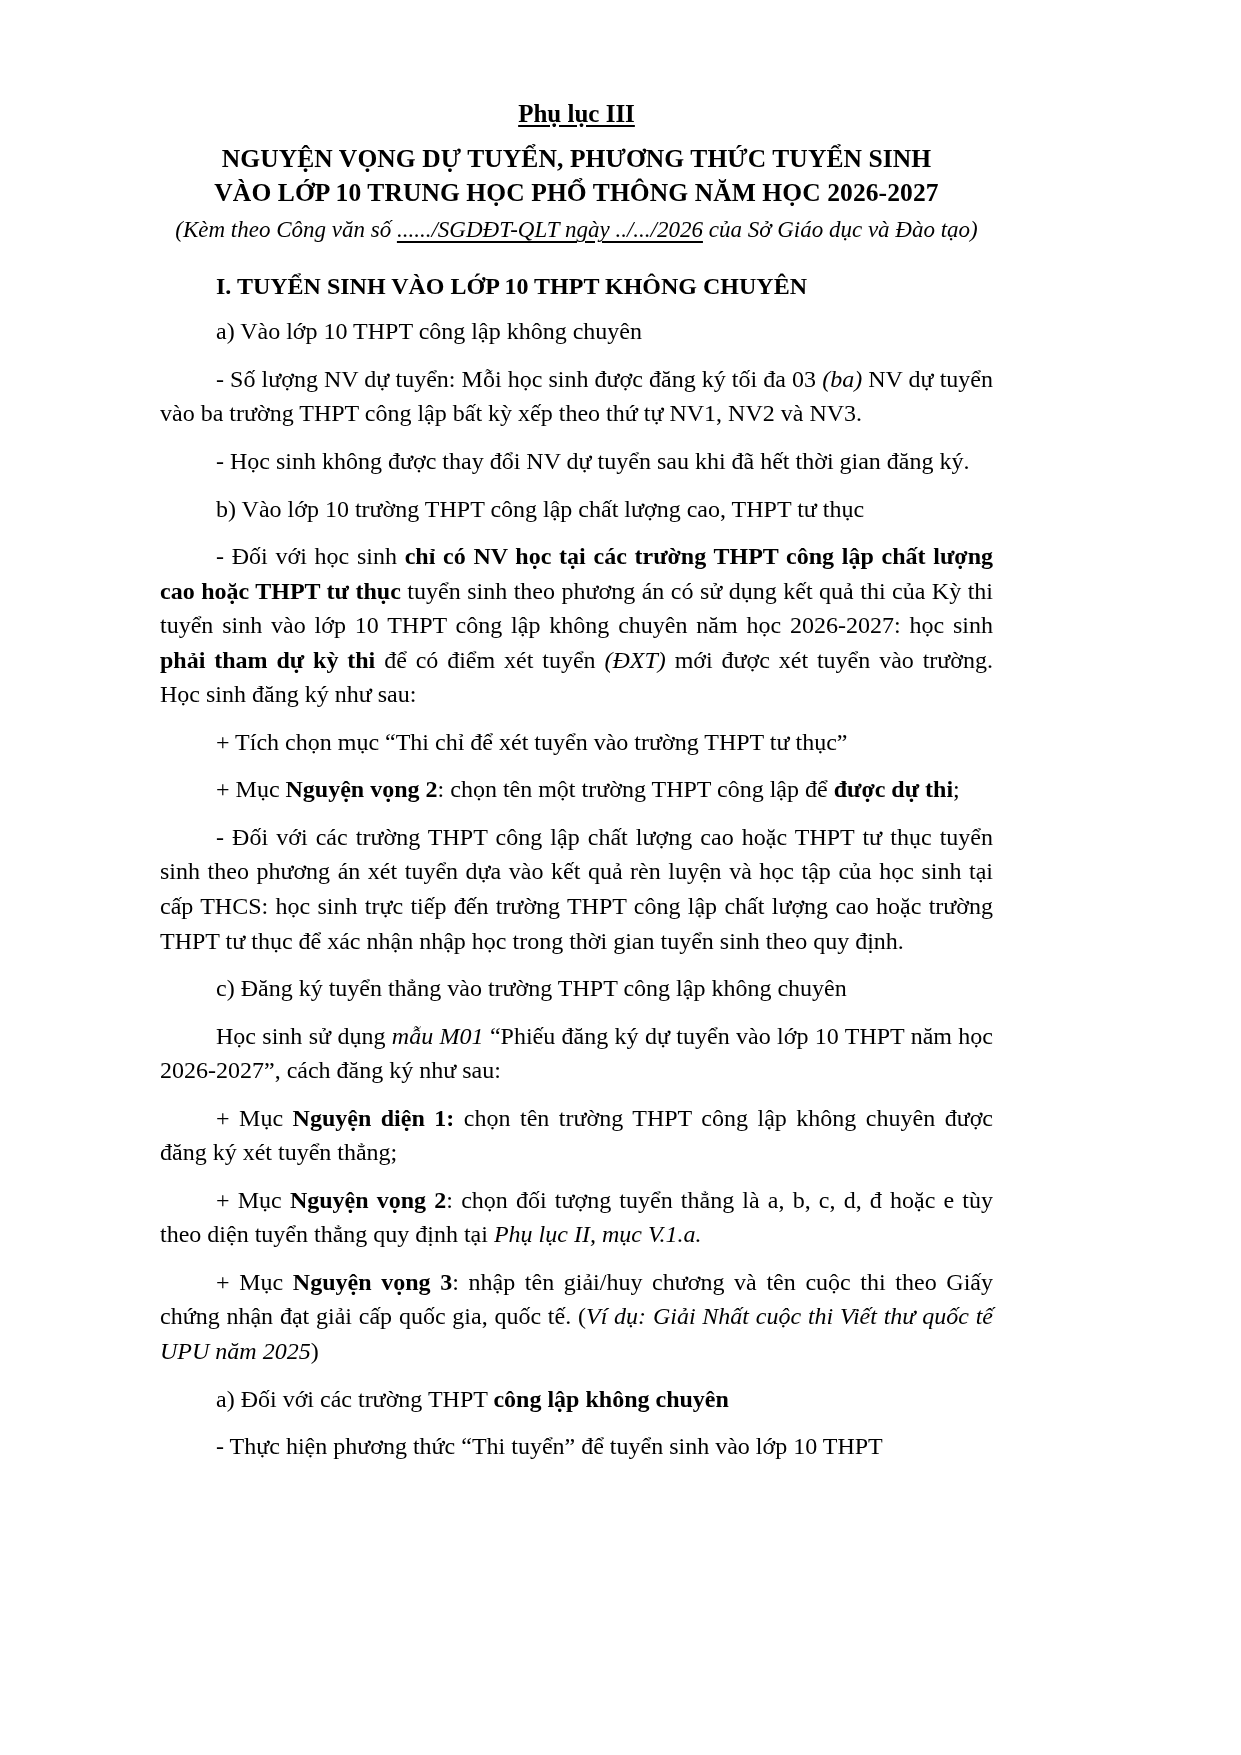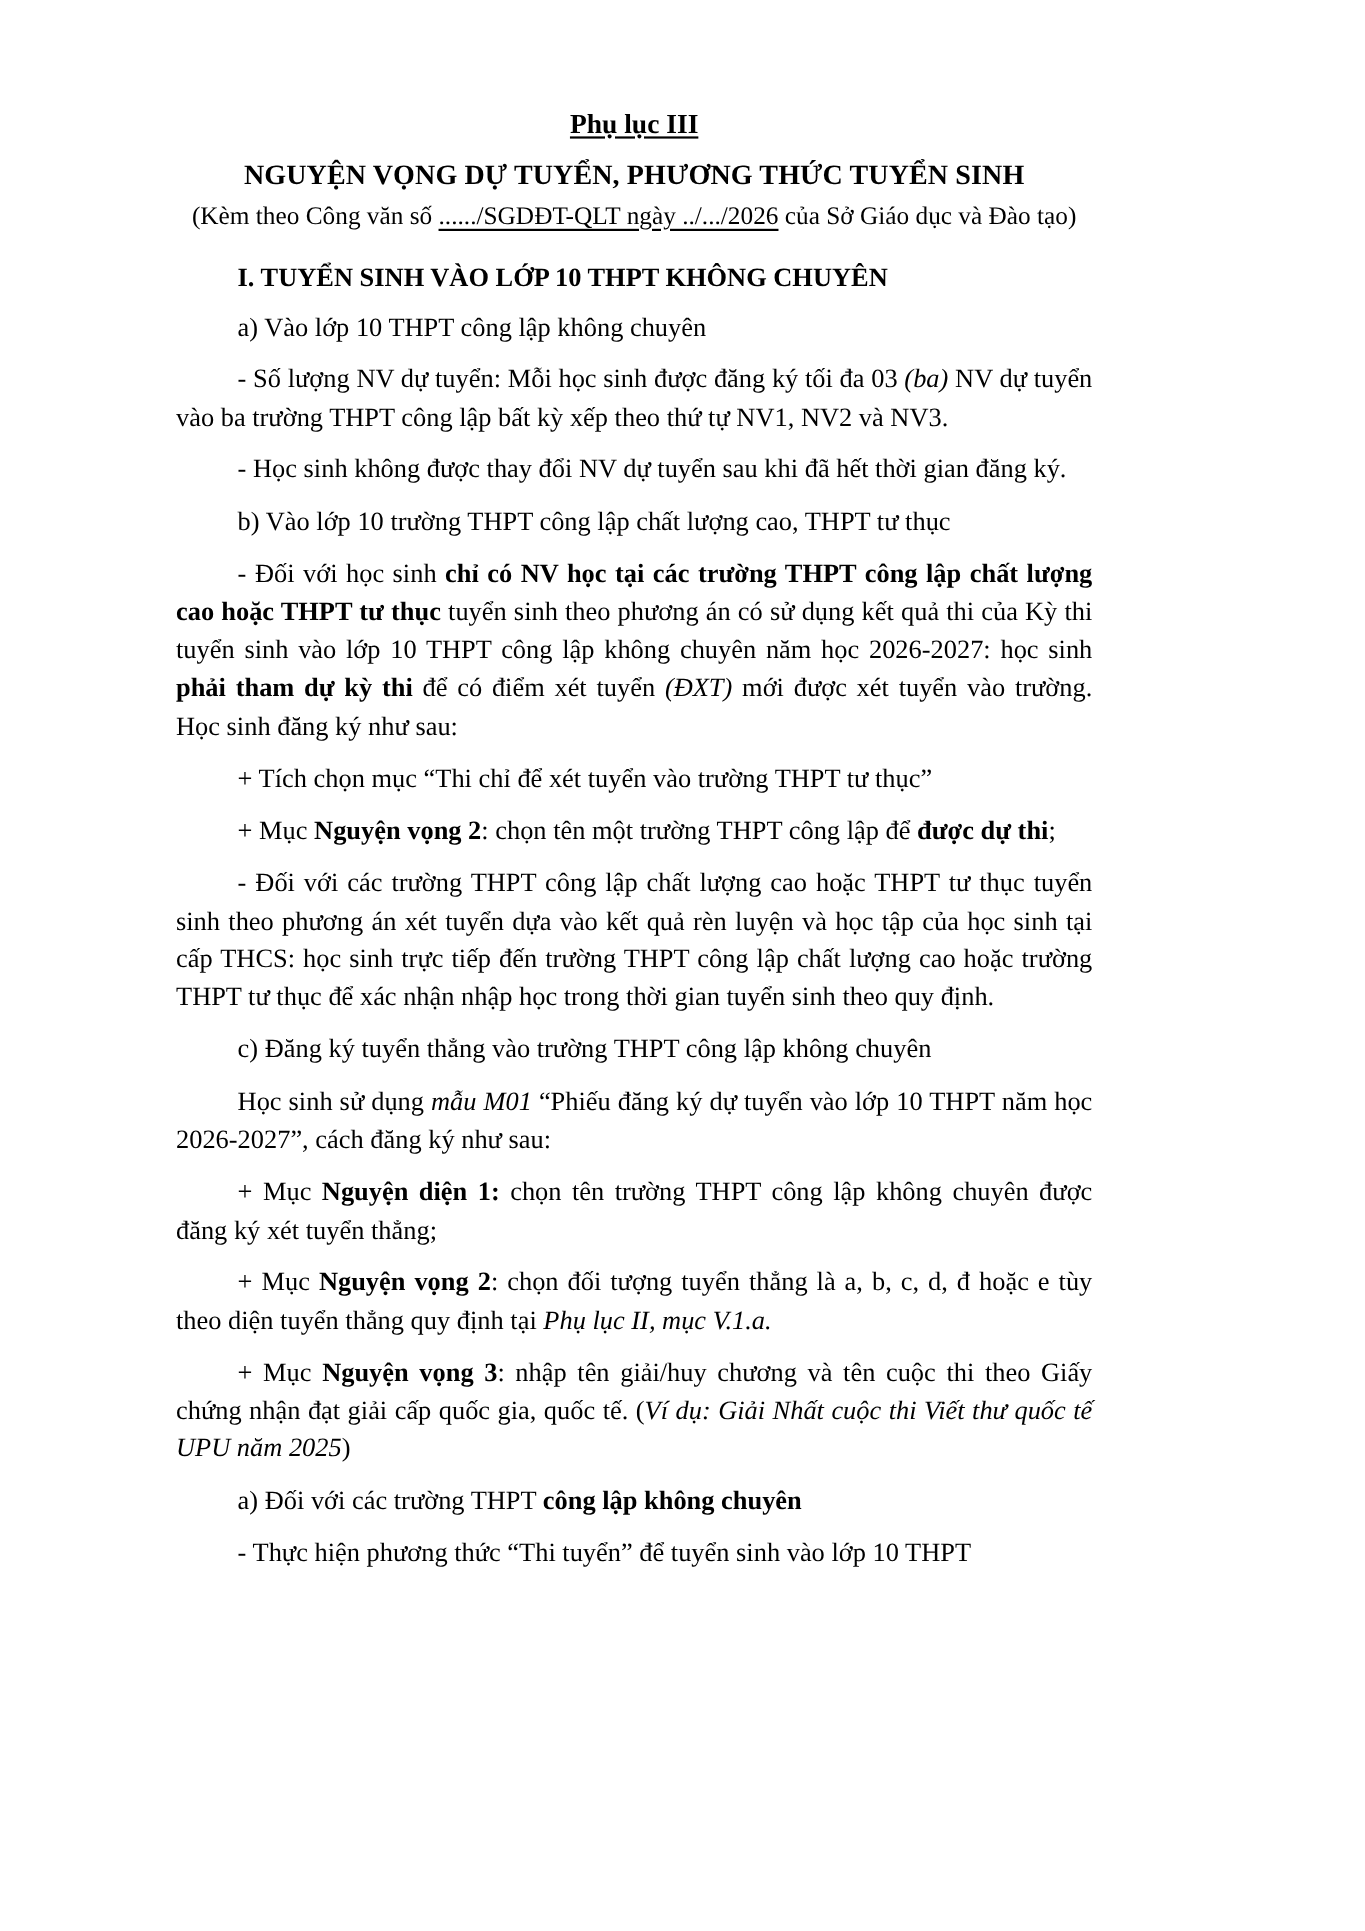--- a/index.html
+++ b/index.html
@@ -32,20 +32,21 @@
   .doc-title-2 {
     text-align: center;
     font-size: 25.5px;
     font-weight: bold;
     line-height: 1.32;
     margin: 0 0 8px 0;
     letter-spacing: 0.1px;
   }
   .doc-subtitle {
     text-align: center;
+    font-style: italic;
     font-size: 23px;
     margin: 8px 0 30px 0;
   }
   .doc-subtitle .uline {
     text-decoration: underline;
     text-underline-offset: 4px;
   }
   .section-heading {
     font-size: 24px;
     font-weight: bold;
@@ -76,20 +77,21 @@
 <body>
 
 <div class="page">
 
   <h1 class="doc-title-1">
     <span>Phụ lục III</span>
   </h1>
 
   <h2 class="doc-title-2">
     <span>NGUYỆN VỌNG DỰ TUYỂN, PHƯƠNG THỨC TUYỂN SINH</span><br>
+    <span>VÀO LỚP 10 TRUNG HỌC PHỔ THÔNG NĂM HỌC 2026-2027</span>
   </h2>
 
   <p class="doc-subtitle">
     <span>(Kèm theo Công văn số </span><span class="uline">....../SGDĐT-QLT ngày ../.../2026</span><span> của Sở Giáo dục và Đào tạo)</span>
   </p>
 
   <h3 class="section-heading">I. TUYỂN SINH VÀO LỚP 10 THPT KHÔNG CHUYÊN</h3>
 
 
   <p class="para">a) Vào lớp 10 THPT công lập không chuyên</p>

